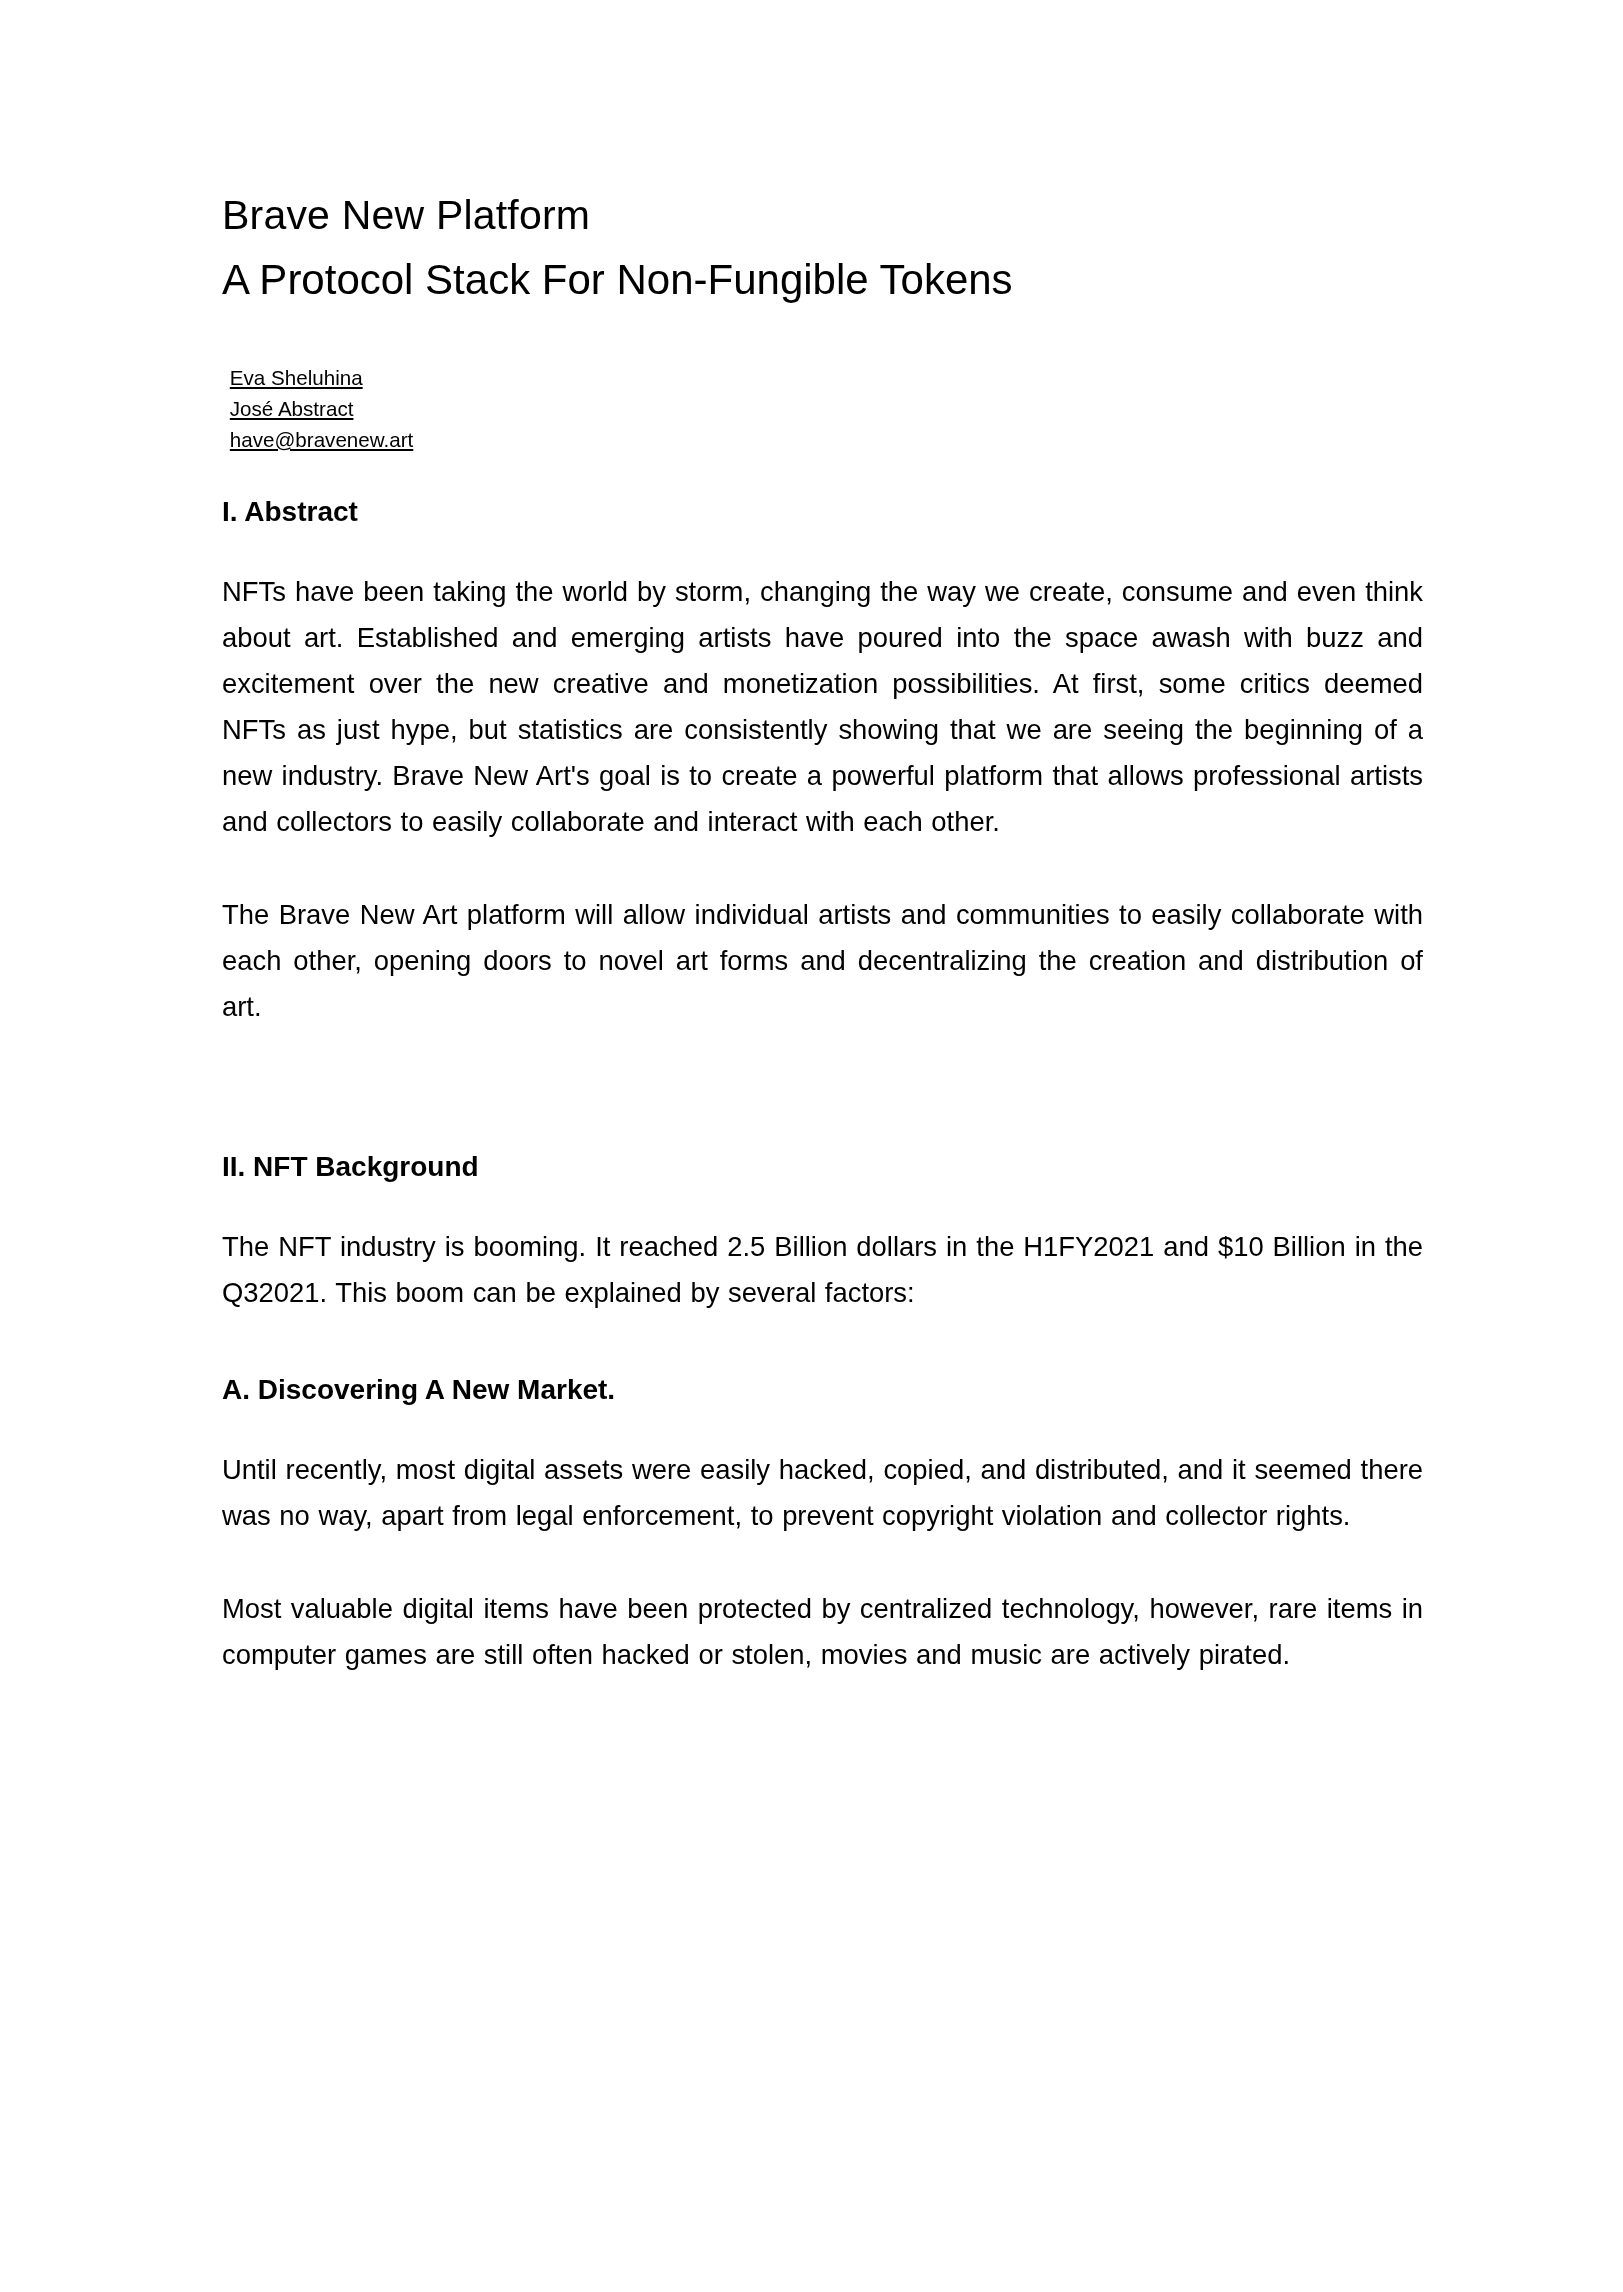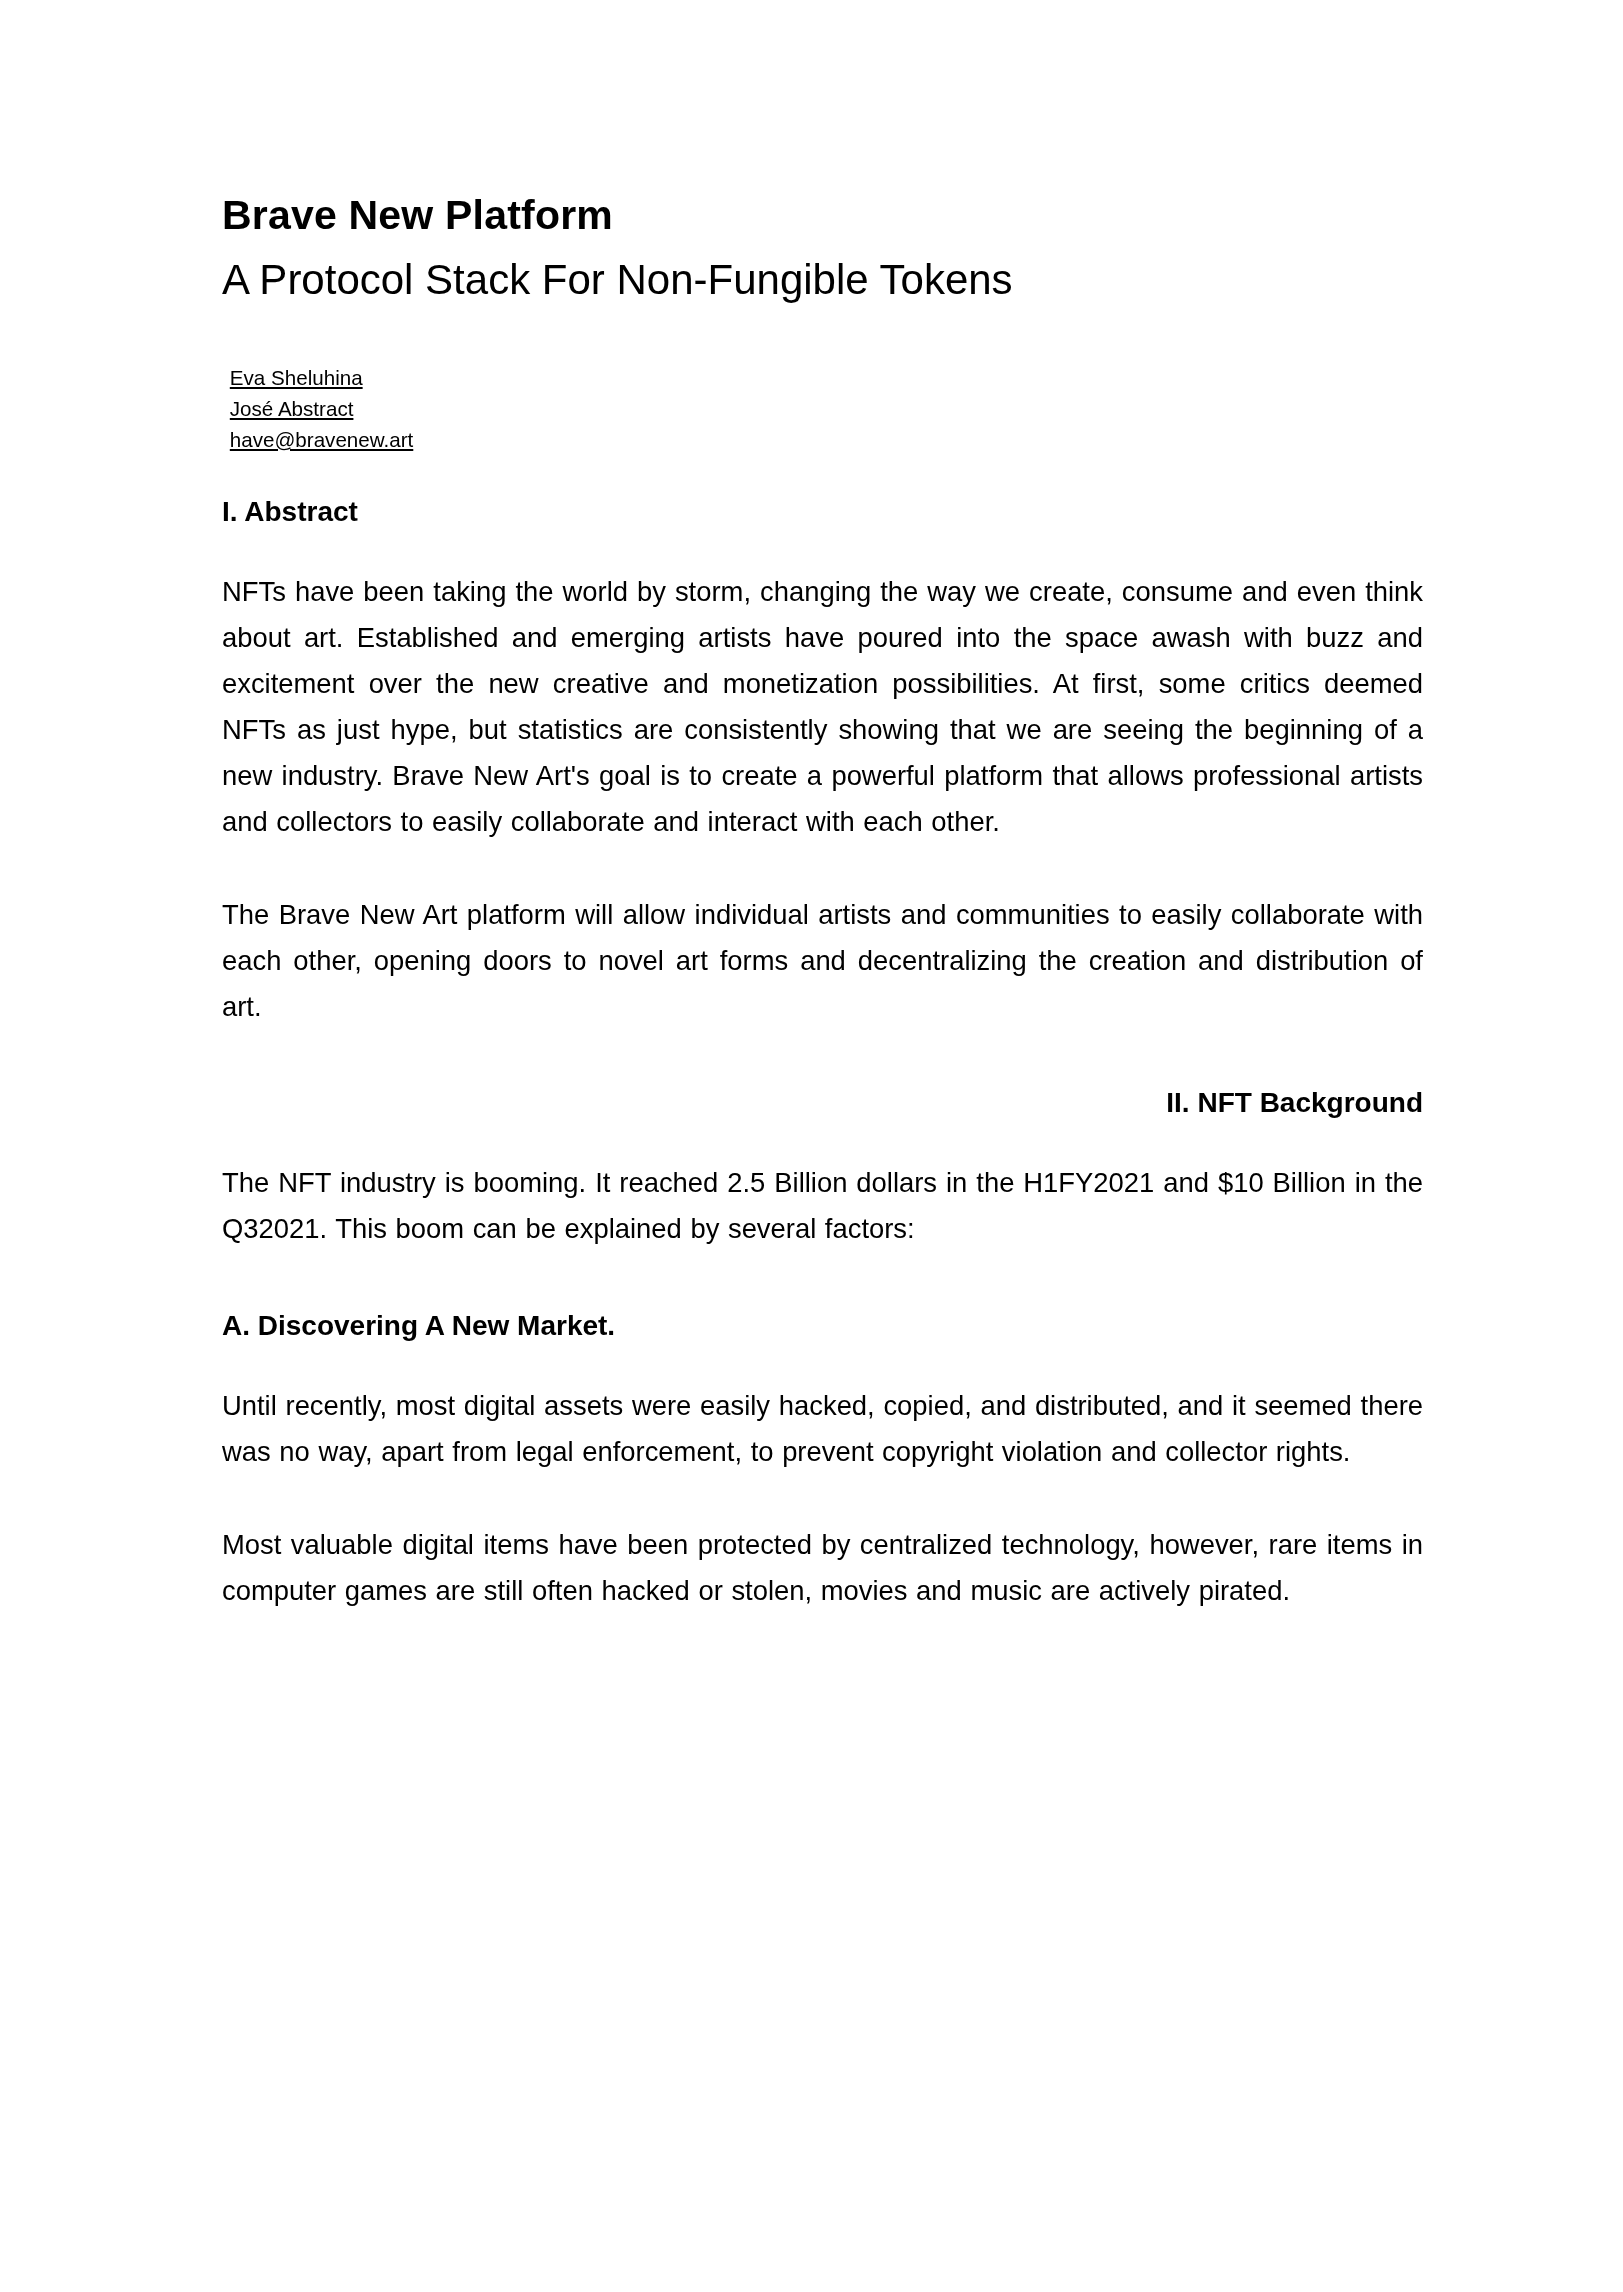--- a/index.html
+++ b/index.html
@@ -15,21 +15,21 @@
     position: relative;
     width: 1623px;
     height: 2293px;
     background: #ffffff;
     padding: 190px 200px 0 222px;
     overflow: hidden;
   }
 
   .doc-title {
     font-size: 41px;
-    font-weight: 700;
+    font-weight: 400;
     line-height: 51px;
     letter-spacing: 0.2px;
     white-space: nowrap;
   }
 
   .doc-subtitle {
     font-size: 42px;
     font-weight: 400;
     line-height: 51px;
     margin-top: 12.7px;
@@ -46,21 +46,21 @@
   }
 
   .heading {
     font-size: 28px;
     font-weight: 700;
     line-height: 33px;
     margin-bottom: 41px;
   }
 
   .h-abstract   { margin-top: 40px; }
-  .h-background { margin-top: 56px; text-align: right; }
+  .h-background { margin-top: 120px; }
   .h-sub        { margin-top: 57px; }
 
   .body-par {
     font-size: 27.4px;
     font-weight: 400;
     line-height: 46px;
     text-align: justify;
     margin-bottom: 47px;
     word-spacing: 1px;
   }

